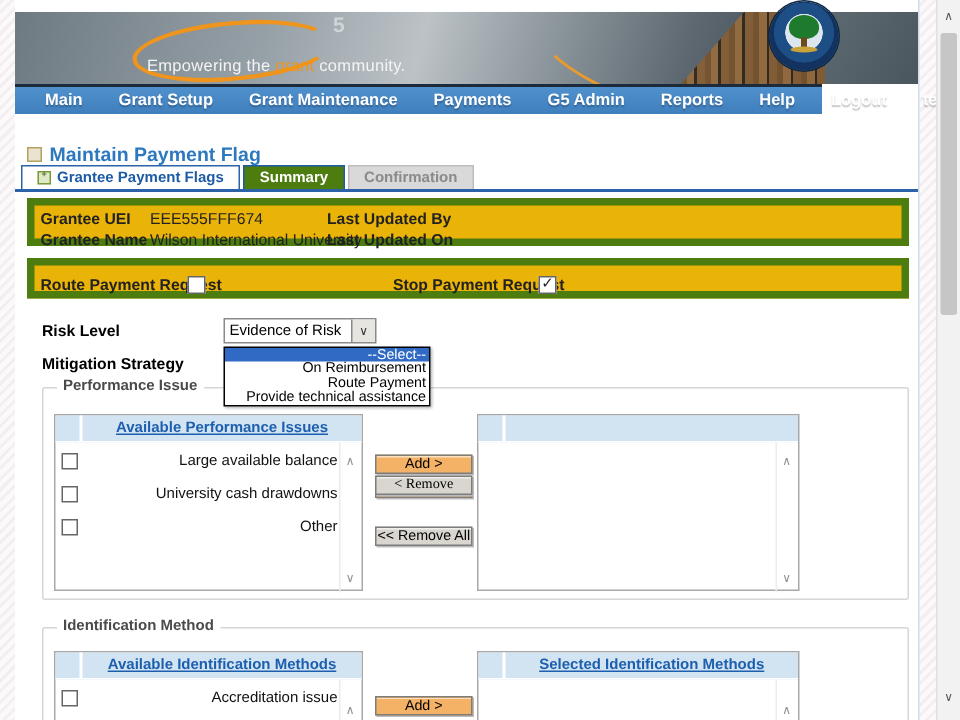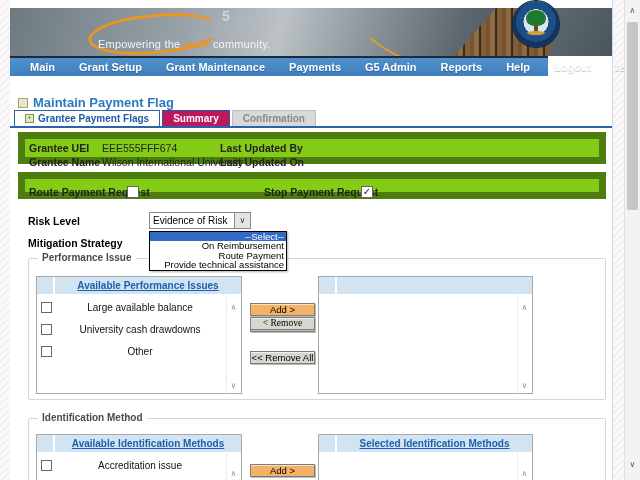--- a/index.html
+++ b/index.html
@@ -48,25 +48,25 @@
   .breadcrumb{position:absolute;left:8px;top:81px;font-size:10px;color:#333;font-weight:bold;}
   .breadcrumb .path{color:#1d5ba5;cursor:pointer;}
   .title-row{position:absolute;left:8px;top:95px;display:flex;align-items:center;}
   .title-icon{width:8px;height:8px;background:#e9e3cf;border:1px solid #b2a25f;margin-right:5px;}
   .page-title{font-size:13px;font-weight:bold;color:#2d79c0;}
   
   .tabs{position:absolute;left:4px;top:110px;display:flex;align-items:flex-start;height:16px;}
   .tab{font-size:10px;font-weight:bold;height:16px;line-height:16px;padding:0 10px;margin-right:2px;cursor:pointer;box-sizing:border-box;}
   .tab.active{background:#fff;color:#1d5ba5;border:1px solid #2b62a8;border-bottom:none;display:flex;align-items:center;}
   .tab-icon{width:7px;height:7px;border:1px solid #7a9a3a;background:#dfe8c8;margin-right:4px;font-size:6px;line-height:5px;color:#55752a;text-align:center;}
-  .tab.blue{background:#be185d;color:#fff;border:1px solid #1d5ba5;border-bottom:none;}
+  .tab.blue{background:#4d7c0f;color:#fff;border:1px solid #1d5ba5;border-bottom:none;}
   .tab.gray{background:#d9d9d9;color:#8a8a8a;border:1px solid #bdbdbd;border-bottom:none;}
   .tab-underline{position:absolute;left:0;top:126px;width:602px;height:2px;background:#2b62a8;}
   
-  .info-box{position:absolute;left:8px;width:588px;background:#84cc16;border:7px solid #4d7c0f;box-sizing:border-box;font-size:10.5px;}
+  .info-box{position:absolute;left:8px;width:588px;background:#eab308;border:5px solid #4d7c0f;box-sizing:border-box;font-size:10.5px;}
   .grantee-box{top:132px;height:32px;}
   .flags-box{top:172px;height:27px;}
   .ib-row{position:absolute;left:0;width:100%;height:14px;line-height:14px;}
   .lbl{font-weight:bold;color:#222;}
   .val{color:#222;}
   .cb{width:11px;height:11px;border:1px solid #666;background:#fff;display:inline-block;box-sizing:border-box;
       font-size:10px;line-height:9px;text-align:center;color:#222;vertical-align:middle;cursor:pointer;}
   .cb.big{width:12px;height:12px;}
   
   .risk-label{position:absolute;left:18px;top:215px;font-size:10.5px;font-weight:bold;}
@@ -86,21 +86,21 @@
   .lg-perf{left:28px;top:252px;}
   .lg-ident{left:28px;top:412px;}
   
   .list{position:absolute;border:1px solid #a8a8a8;background:#fff;box-sizing:border-box;z-index:1;}
   .list-header{position:relative;height:17px;background:#d2e4f2;border-bottom:1px solid #fff;display:flex;align-items:center;}
   .lh-cbcol{width:16px;height:100%;border-right:2px solid #fff;}
   .lh-text{flex:1;text-align:center;font-size:10px;font-weight:bold;color:#1d5fae;text-decoration:underline;cursor:pointer;}
   .list-body{position:relative;width:100%;}
   .list-row{position:relative;height:18px;}
   .list-row .cb{position:absolute;left:4px;top:3px;}
-  .row-label{position:absolute;left:18px;right:16px;top:3px;text-align:center;font-size:10px;color:#111;}
+  .row-label{position:absolute;left:18px;right:16px;top:3px;text-align:right;font-size:10px;color:#111;}
   .inner-sb{position:absolute;right:1px;top:0;bottom:0;width:13px;border-left:1px solid #ececec;}
   .isb{position:absolute;left:0;width:13px;text-align:center;font-size:8px;color:#909090;cursor:pointer;}
   .isb.up{top:8px;}
   .isb.down{bottom:5px;}
   
   .xfer{position:absolute;left:240px;width:65px;height:13px;font-size:9.5px;line-height:11px;text-align:center;
     border:1px solid #7d7d7d;box-sizing:border-box;cursor:pointer;box-shadow:inset 0 1px 0 rgba(255,255,255,.6),1px 1px 0 #bbb;}
   .xfer.orange{background:#f4b266;}
   .xfer.gray{background:#d9d6cf;}
 </style>

